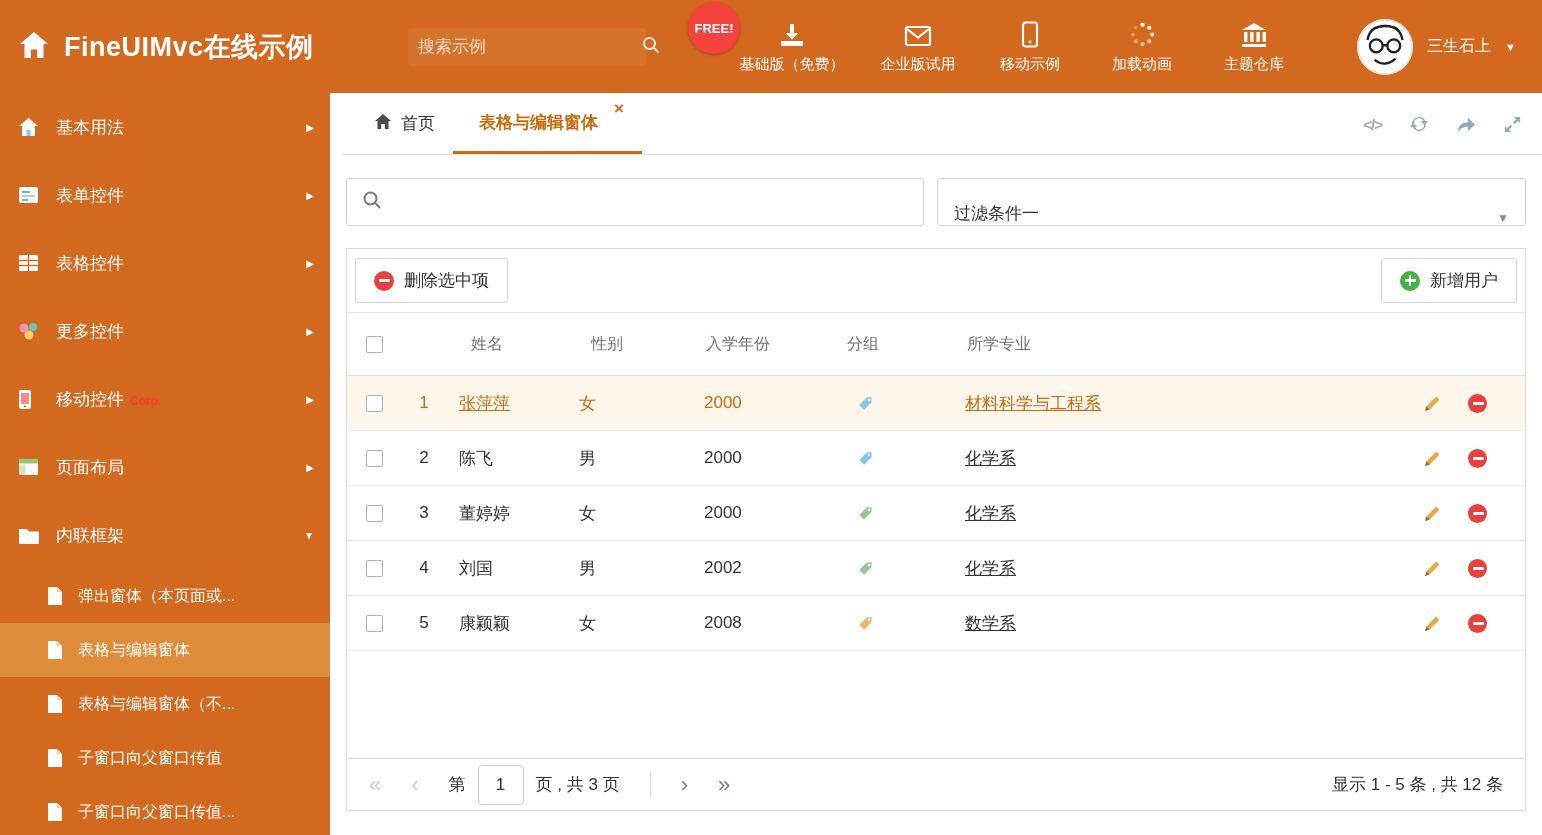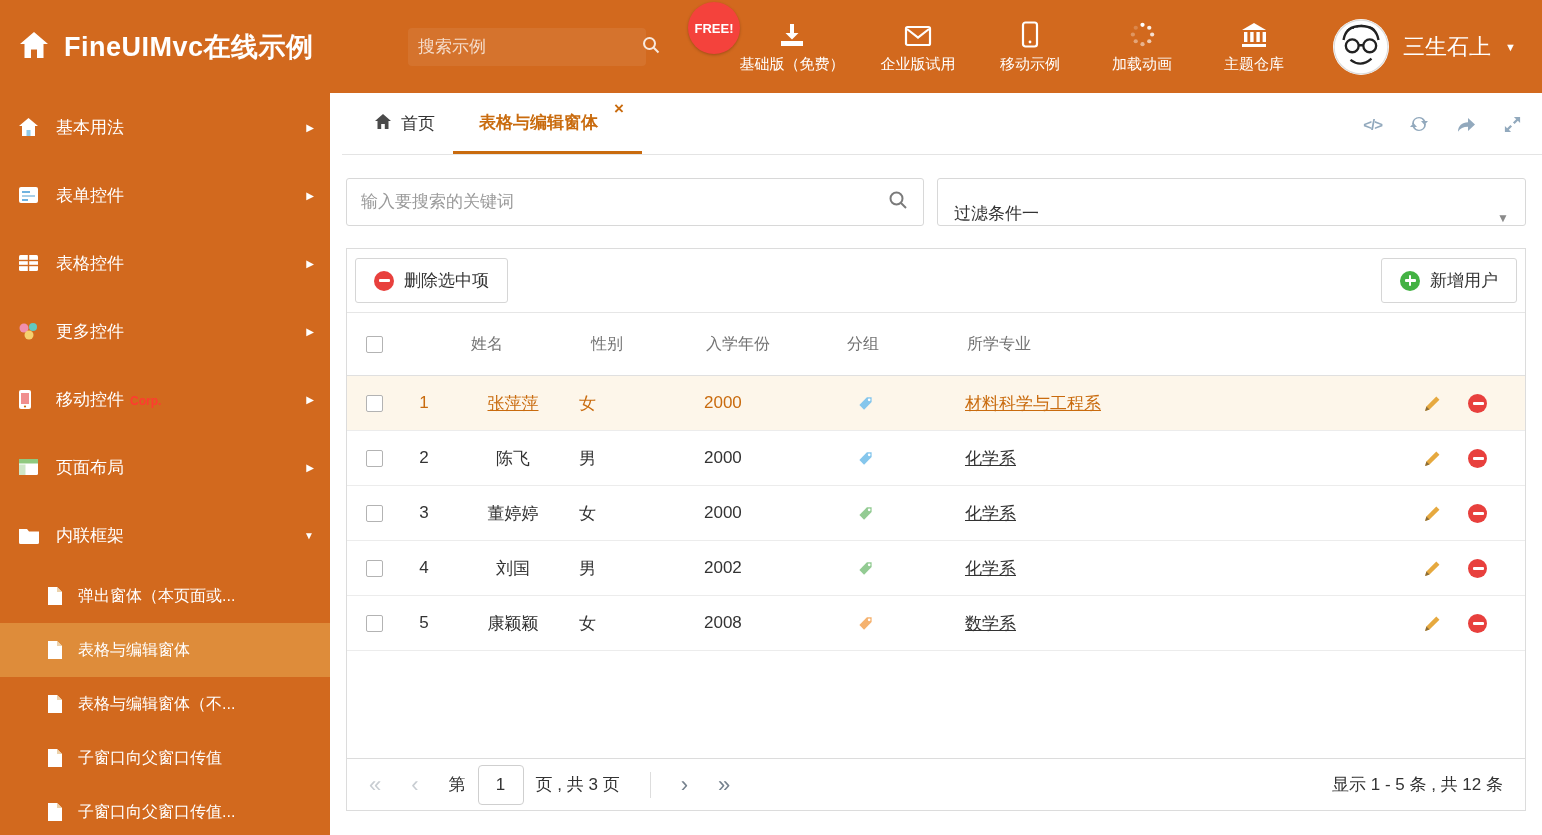--- a/index.html
+++ b/index.html
@@ -15,21 +15,21 @@
   .hdr-search input{flex:1;background:transparent;border:none;outline:none;font-size:17px;color:#fff;font-family:Liberation Mono, monospace;}
   .hdr-search input::placeholder{color:rgba(255,255,255,.75);}
   .free{position:absolute;left:688px;top:2px;width:52px;height:52px;border-radius:50%;background:var(--free_badge);color:#fff;font-weight:bold;font-size:13px;display:flex;align-items:center;justify-content:center;z-index:3;box-shadow:0 1px 3px rgba(0,0,0,.25);}
   .hdr-nav{position:absolute;left:722px;top:0;height:93px;display:flex;align-items:center;}
   .nav-item{display:flex;flex-direction:column;align-items:center;gap:7px;color:#fff;cursor:pointer;padding:6px 0;}
   .nav-item.w140{width:140px;} .nav-item.w110{width:112px;}
   .nav-label{font-size:15px;white-space:nowrap;}
   .nav-ico{height:28px;display:flex;align-items:flex-end;}
   .user{position:absolute;right:26px;top:0;height:93px;display:flex;align-items:center;gap:14px;color:#fff;cursor:pointer;}
   .avatar{width:56px;height:56px;border-radius:50%;background:#fff;overflow:hidden;flex:none;}
-  .user .uname{font-size:22px;}
+  .user .uname{font-size:16px;}
   .user .caret{font-size:11px;}
 
   
   .bodyrow{flex:1;display:flex;min-height:0;}
   .sidebar{width:330px;background:var(--accent);flex:none;overflow:hidden;}
   .side-item{height:68px;display:flex;align-items:center;padding:0 18px;color:#fff;cursor:pointer;position:relative;}
   .side-item .ico{width:22px;height:22px;margin-right:16px;flex:none;display:flex;align-items:center;}
   .side-item .lbl{font-size:17px;}
   .side-item .chev{position:absolute;right:16px;font-size:10px;}
   .corp{color:#ff3b30;font-size:12px;font-weight:bold;margin-left:6px;position:relative;top:2px;}
@@ -68,21 +68,21 @@
   .icon-circle.plus::before{content:"";position:absolute;left:8.6px;top:4.5px;width:2.8px;height:11px;background:#fff;border-radius:1px;}
 
   .thead,.trow{display:grid;grid-template-columns:54px 46px 120px 125px 145px 120px 1fr 128px;align-items:center;flex:none;}
   .thead{height:64px;border-top:1px solid #e6e6e6;border-bottom:1px solid #e0e0e0;font-size:16px;color:#737373;}
   .thead .hc{padding-left:24px;}
   .trow{height:55px;border-bottom:1px solid #ececec;font-size:17px;color:#333;}
   .cell-cb{display:flex;justify-content:center;align-items:center;}
   .cb{width:17px;height:17px;border:1px solid #b3b3b3;border-radius:2px;background:#fff;cursor:pointer;}
   .cell-num{text-align:center;}
   .cell{padding-left:12px;}
-  .cell-name{padding-left:12px;text-align:center;}
+  .cell-name{padding-left:12px;}
   .cell-tag{padding-left:20px;display:flex;align-items:center;}
   a.major{color:#333;text-decoration:underline;cursor:pointer;}
   a.name-link{color:inherit;text-decoration:none;}
   .trow.sel{background:var(--row_highlight);color:var(--accent_text);}
   .trow.sel a.major{color:var(--accent_text);}
   .trow.sel a.name-link{text-decoration:underline;}
   .actions{display:flex;justify-content:flex-end;align-items:center;gap:26px;padding-right:38px;}
   .act{cursor:pointer;display:flex;align-items:center;}
   .tspacer{flex:1;}
 
@@ -369,21 +369,20 @@
                 <path fill="currentColor" d="M11.5 2H18v6.5l-2.4-2.4-3.4 3.4-1.7-1.7 3.4-3.4L11.5 2zM8.5 18H2v-6.5l2.4 2.4 3.4-3.4 1.7 1.7-3.4 3.4L8.5 18z"></path>
               </svg>
           </span>
         </div>
       </div>
 
       <div class="content">
 
         <div class="filter-row">
           <div class="search-box">
-            <input type="text" placeholder="输入要搜索的关键词" style="">
             <span>
               <svg width="22" height="22" viewBox="0 0 22 22">
                   <circle cx="9.5" cy="9.5" r="6" fill="none" stroke="#7a7a7a" stroke-width="2"></circle>
                   <line x1="14" y1="14" x2="19" y2="19" stroke="#7a7a7a" stroke-width="2"></line>
                 </svg>
             </span>
           </div>
           <div class="dropdown">
             <span>过滤条件一</span>
             <span class="caret">▼</span>

